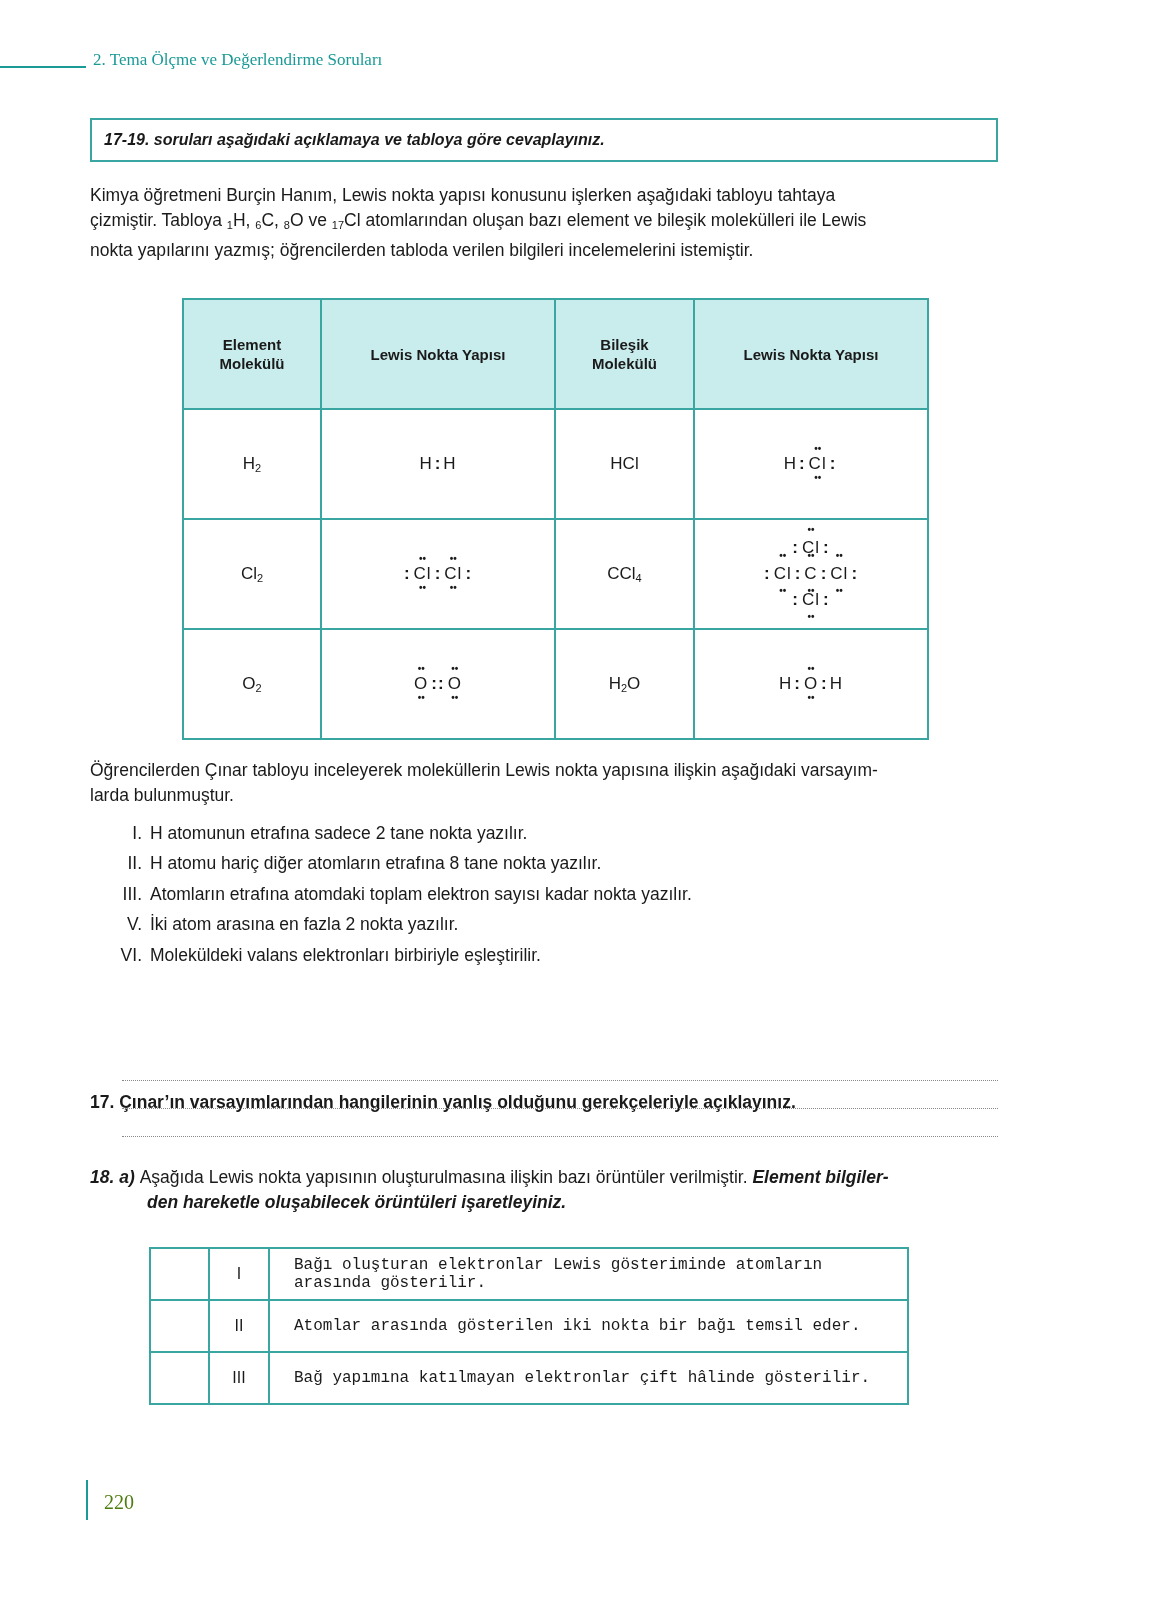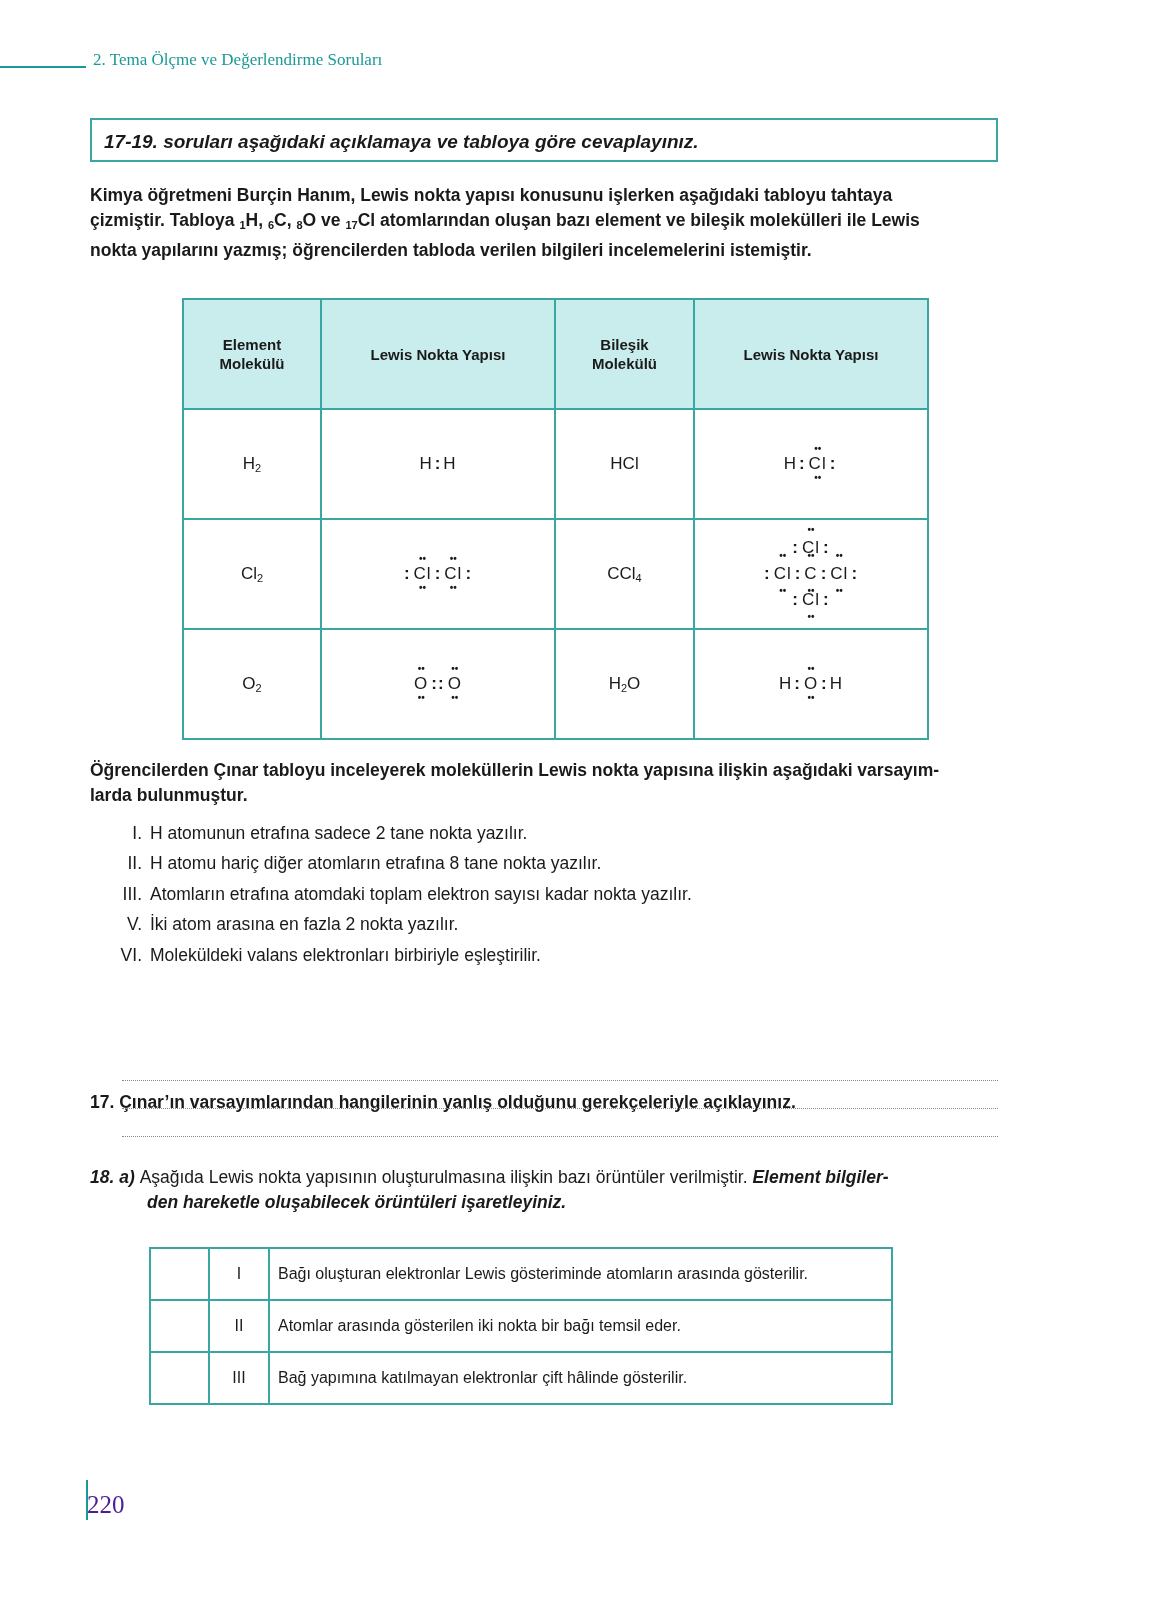--- a/index.html
+++ b/index.html
@@ -5,23 +5,23 @@
   html, body { margin: 0; padding: 0; }
   body {
     width: 1152px; height: 1624px; position: relative; background: #ffffff;
     font-family: "Liberation Sans", sans-serif; color: #1a1a1a; overflow: hidden;
   }
   .abs { position: absolute; }
   .header-line { left: 0; top: 66px; width: 86px; height: 2px; background: #1a9a96; }
   .header-title { left: 93px; top: 50px; font-family: "Liberation Serif", serif; font-size: 17px; color: #1a9a96; }
 
   .instr-box { left: 90px; top: 118px; width: 908px; height: 44px; border: 2px solid #3aa6a2; box-sizing: border-box; }
-  .instr-text { position: absolute; left: 12px; top: 11px; font-size: 19px; font-weight: bold; font-style: italic; }
+  .instr-text { position: absolute; left: 12px; top: 11px; font-size: 16px; font-weight: bold; font-style: italic; }
 
-  .para { font-size: 17.5px; line-height: 25px; font-weight: bold; }
+  .para { font-size: 17.5px; line-height: 25px; }
   .p1 { left: 90px; top: 183px; width: 920px; }
   sub { font-size: 11px; vertical-align: -3px; }
 
   table.lewis {
     position: absolute; left: 182px; top: 298px; border-collapse: collapse;
   }
   table.lewis td {
     border: 2px solid #3aa6a2; text-align: center; vertical-align: middle;
     font-size: 17px;
   }
@@ -44,25 +44,25 @@
   .list-num { width: 60px; text-align: right; padding-right: 8px; box-sizing: border-box; }
 
   .q17 { left: 90px; top: 1092px; font-size: 17.5px; font-weight: bold; }
   .dotline { left: 122px; width: 876px; border-top: 1.5px dotted #888; height: 0; }
 
   .q18 { left: 90px; top: 1165px; width: 920px; font-size: 17.5px; line-height: 25px; }
   .q18 .b { font-weight: bold; font-style: italic; }
 
   table.patterns { position: absolute; left: 149px; top: 1247px; border-collapse: collapse; }
   table.patterns td { border: 2px solid #3aa6a2; height: 48px; font-size: 16px; }
-  .pc1 { width: 55px; } .pc2 { width: 56px; text-align: center; } .pc3 { width: 612px; padding-left: 8px; }
+  .pc1 { width: 55px; } .pc2 { width: 56px; text-align: center; } .pc3 { width: 612px; padding-left: 24px; font-family: Liberation Mono, monospace; }
   .checkbox-cell { cursor: pointer; }
 
   .footer-bar { left: 86px; top: 1480px; width: 2px; height: 40px; background: #1a9a96; }
-  .page-num { left: 87px; top: 1491px; font-family: "Liberation Serif", serif; font-size: 25px; color: #4c1d95; }
+  .page-num { left: 104px; top: 1491px; font-family: "Liberation Serif", serif; font-size: 20px; color: #4d7c0f; }
 </style>
 </head>
 <body>
 
 <div class="abs header-line"></div>
 <div class="abs header-title">2. Tema Ölçme ve Değerlendirme Soruları</div>
 
 <div class="abs instr-box">
   <span class="instr-text">17-19. soruları aşağıdaki açıklamaya ve tabloya göre cevaplayınız.</span>
 </div>

